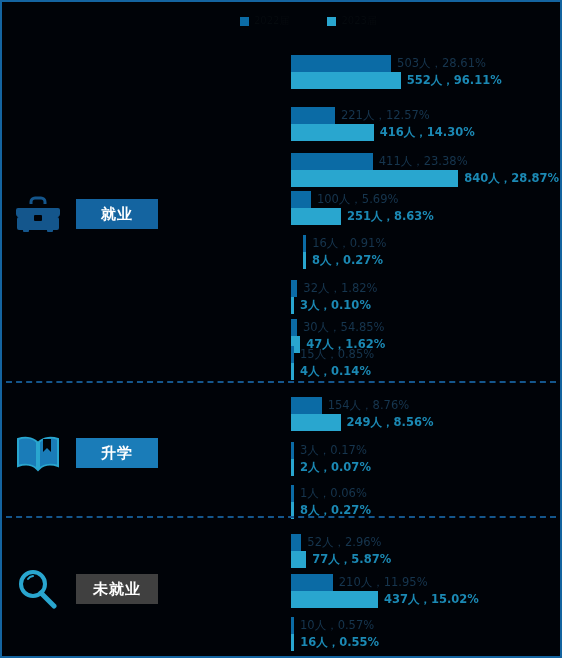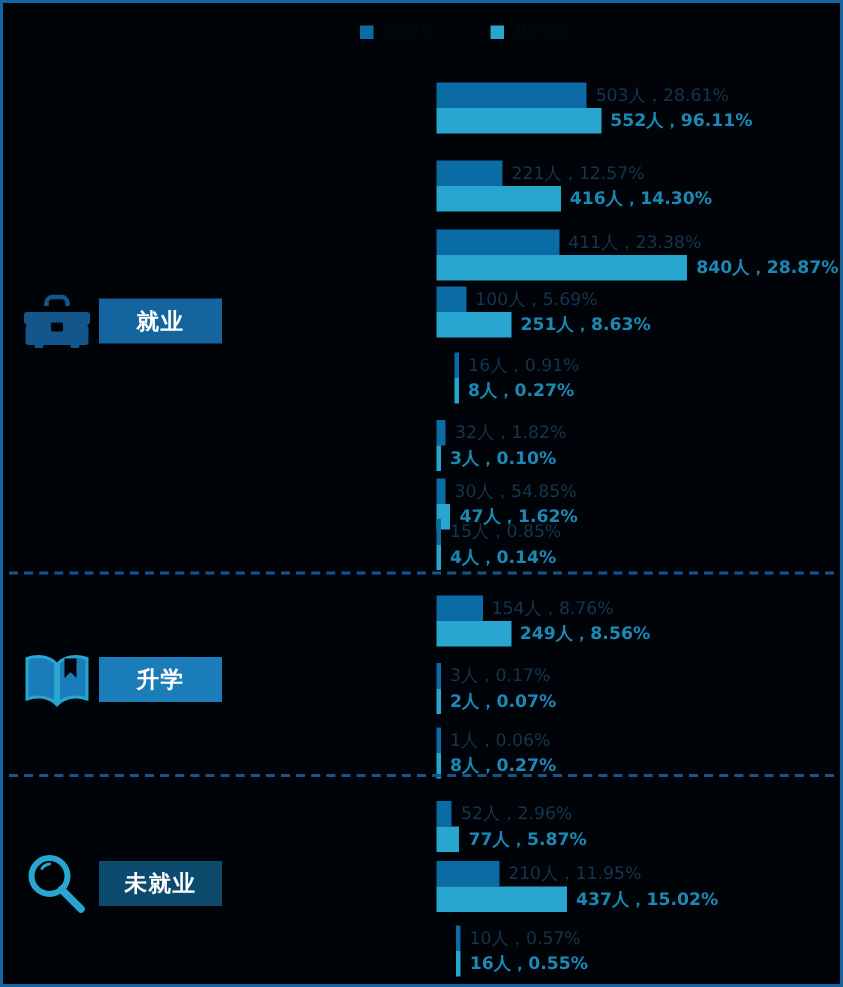--- a/index.html
+++ b/index.html
@@ -65,21 +65,21 @@
     border-top: 2px dashed #14568c;
   }
 
   
   .group-label {
     position: absolute;
     left: 0;
     width: 285px;
     display: flex;
     align-items: center;
-    gap: 4px;
+    gap: 14px;
     padding-left: 12px;
     box-sizing: border-box;
   }
   .group-icon {
     width: 48px;
     height: 44px;
     display: flex;
     align-items: center;
     justify-content: center;
     flex: 0 0 auto;
@@ -299,21 +299,21 @@
       <div class="group" style="top: 520px; height: 138px;">
         <div class="group-divider" style="top: -6px;"></div>
         <div class="group-label" style="top: 45px;">
           <div class="group-icon">
             <svg width="46" height="40" viewBox="0 0 46 40">
               <circle cx="18" cy="15" r="12" fill="none" stroke="#29a6cf" stroke-width="4"></circle>
               <path d="M13 10 a7 7 0 0 1 5 -3" fill="none" stroke="#29a6cf" stroke-width="2" stroke-linecap="round"></path>
               <line x1="26" y1="24" x2="39" y2="37" stroke="#29a6cf" stroke-width="5" stroke-linecap="round"></line>
             </svg>
           </div>
-          <div class="group-pill" style="background: #0c4a6e; color: rgb(255, 255, 255);">未就业</div>
+          <div class="group-pill" style="background: #404040; color: rgb(255, 255, 255);">未就业</div>
         </div>
         <div class="bars">
           <div class="pair" style="position: absolute; top: 12px; left: 0px;">
             <div class="barline">
               <div class="bar s0" style="width: 10.348px; background: rgb(11, 107, 165);"></div>
               <div class="bar-label s0">52人，2.96%</div>
             </div>
             <div class="barline">
               <div class="bar s1" style="width: 15.323px; background: rgb(41, 166, 207);"></div>
               <div class="bar-label s1">77人，5.87%</div>
@@ -322,21 +322,21 @@
           <div class="pair" style="position: absolute; top: 52px; left: 0px;">
             <div class="barline">
               <div class="bar s0" style="width: 41.79px; background: rgb(11, 107, 165);"></div>
               <div class="bar-label s0">210人，11.95%</div>
             </div>
             <div class="barline">
               <div class="bar s1" style="width: 86.963px; background: rgb(41, 166, 207);"></div>
               <div class="bar-label s1">437人，15.02%</div>
             </div>
           </div>
-          <div class="pair" style="position: absolute; top: 95px; left: 0px; margin-left: 13px;">
+          <div class="pair" style="position: absolute; top: 95px; left: 0px;">
             <div class="barline">
               <div class="bar s0" style="width: 3px; background: rgb(11, 107, 165);"></div>
               <div class="bar-label s0">10人，0.57%</div>
             </div>
             <div class="barline">
               <div class="bar s1" style="width: 3.184px; background: rgb(41, 166, 207);"></div>
               <div class="bar-label s1">16人，0.55%</div>
             </div>
           </div>
         </div>

